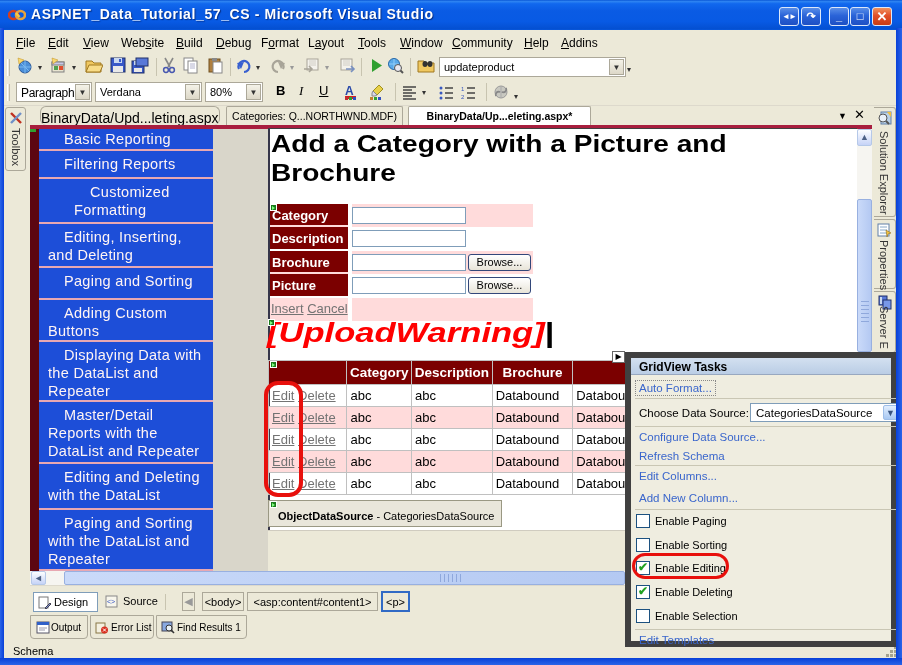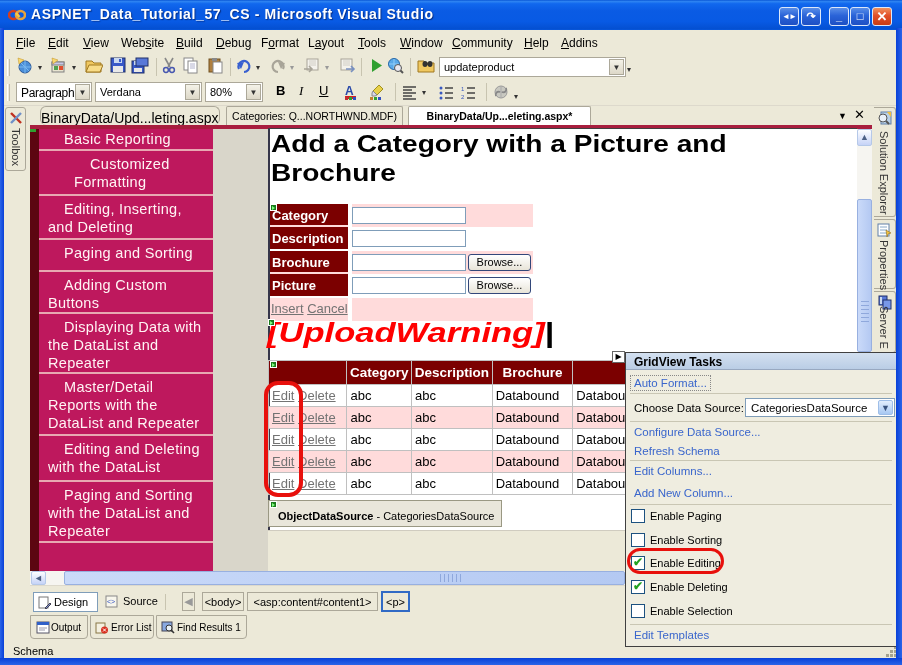--- a/index.html
+++ b/index.html
@@ -49,21 +49,21 @@
 #blackline { left:268px; top:128px; width:589px; height:1px; background:#404040; z-index:3;}
 
 
 #toolboxtab { left:5px; top:107px; width:21px; height:64px; border:1px solid #ACA899; border-radius:3px;
   background:#ECE9D8; }
 .vtext { position:absolute; transform-origin:0 0; transform:rotate(90deg); font-size:11px; color:#333; white-space:nowrap;}
 
 
 #editor { left:30px; top:129px; width:827px; height:442px; background:#fff; overflow:hidden; }
 #maroonstrip { left:0px; top:0px; width:9px; height:442px; background:#5C0611; }
-#navmenu { left:9px; top:0px; width:174px; height:442px; background:#be185d; }
+#navmenu { left:9px; top:0px; width:174px; height:442px; background:#1d4ed8; }
 #navmenu .mi { border-bottom:2px solid #E8A8B2; color:#FFF4F4; font-size:14.5px; line-height:18px;
   padding:4px 2px 0 9px; text-indent:16px; letter-spacing:0.3px; overflow:hidden; }
 #navmenu .mi .w { text-indent:0; }
 #navmenu .mi.h1 { height:28px; } #navmenu .mi.h2 { height:45px; } #navmenu .mi.h3 { height:62px; }
 #gapbeige { left:183px; top:0px; width:55px; height:442px; background:#D9D6CA; }
 #contentline { left:238px; top:0px; width:2px; height:401px; background:#36364A; }
 
 
 #heading { left:241px; top:1px; width:400px; font-size:24px; font-weight:bold; color:#000; line-height:28.5px;
   transform:scaleX(1.17); transform-origin:0 0; }
@@ -99,21 +99,21 @@
 #smarttag { left:582px; top:222px; width:13px; height:12px; background:#fff; border:1px solid #666; font-size:8px;
   line-height:10px; text-align:center; color:#000;}
 
 
 #vscroll { left:857px; top:129px; width:15px; height:442px; background:#F6F5F1; }
 .sbtn { position:absolute; width:15px; height:17px; background:linear-gradient(180deg,#FDFEFF,#C6D3F7);
   border:1px solid #B5C8E8; border-radius:2px; color:#4D6185; font-size:9px; text-align:center; line-height:15px;}
 .sthumb { position:absolute; background:linear-gradient(90deg,#CADAF9,#B4C9F2); border:1px solid #98B0E0; border-radius:2px; }
 
 
-#popup { left:625px; top:352px; width:272px; height:295px; background:#EFEDE0; border:1px solid #404040; z-index:10;padding-left:12px; }
+#popup { left:625px; top:352px; width:272px; height:295px; background:#EFEDE0; border:6px solid #404040; z-index:10;padding-left:12px; }
 #popup-header { position:absolute; left:0; top:0; width:100%; height:17px;
   background:linear-gradient(180deg,#D3E0F0,#BACDE5); border-bottom:1px solid #98A8C0;
   font-size:12px; font-weight:bold; color:#000; padding:2px 0 0 8px; }
 .plink { position:absolute; left:8px; font-size:11.5px; color:#3A66CC; white-space:nowrap;}
 .psep { position:absolute; left:4px; width:262px; height:1px; background:#C9C6B4; }
 .pcheck { position:absolute; left:5px; width:14px; height:14px; background:#fff; border:1px solid #1C5180; }
 .pcheck.on:after { content:"\2714"; position:absolute; left:1px; top:-2px; color:#21A121; font-size:12px; font-weight:bold;}
 .plabel { position:absolute; left:24px; font-size:11px; color:#000; white-space:nowrap;}
 
 
@@ -338,20 +338,21 @@
     <path d="M12 2 L2 12" stroke="#7090C8" stroke-width="2.4"></path>
   </svg>
   <span class="vtext" style="left:16px;top:20px">Toolbox</span>
 </div>
 
 <div class="abs" id="editor">
   <div class="abs" id="maroonstrip"></div>
   <div class="abs" style="left:0;top:0;width:6px;height:3px;background:#30A030;z-index:4"></div>
   <div class="abs" id="navmenu">
     <div class="mi h1" style="height:22px;padding-top:1px;">Basic Reporting</div>
+    <div class="mi h1" style="height:28px;">Filtering Reports</div>
     <div class="mi h2" style="height:45px;padding-left:35px;">Customized<br><span class="w">Formatting</span></div>
     <div class="mi h2" style="height:44px;">Editing, Inserting,<br><span class="w">and Deleting</span></div>
     <div class="mi h1" style="height:32px;">Paging and Sorting</div>
     <div class="mi h2" style="height:42px;">Adding Custom<br><span class="w">Buttons</span></div>
     <div class="mi h3" style="height:60px;">Displaying Data with<br><span class="w">the DataList and<br>Repeater</span></div>
     <div class="mi h3" style="height:62px;">Master/Detail<br><span class="w">Reports with the<br>DataList and Repeater</span></div>
     <div class="mi h2" style="height:46px;">Editing and Deleting<br><span class="w">with the DataList</span></div>
     <div class="mi h3" style="height:61px;">Paging and Sorting<br><span class="w">with the DataList and<br>Repeater</span></div>
   </div>
   <div class="abs" id="gapbeige"></div>

